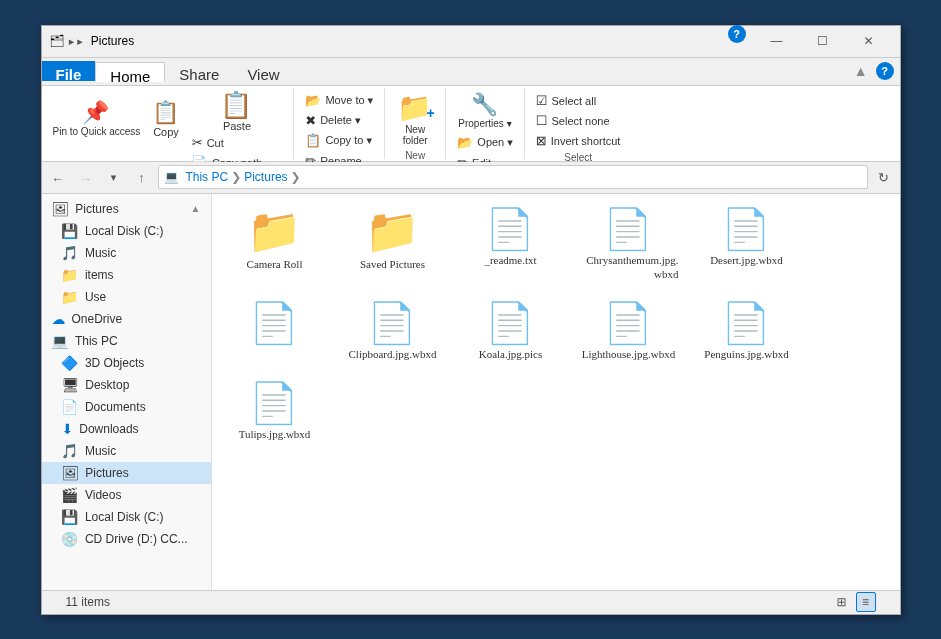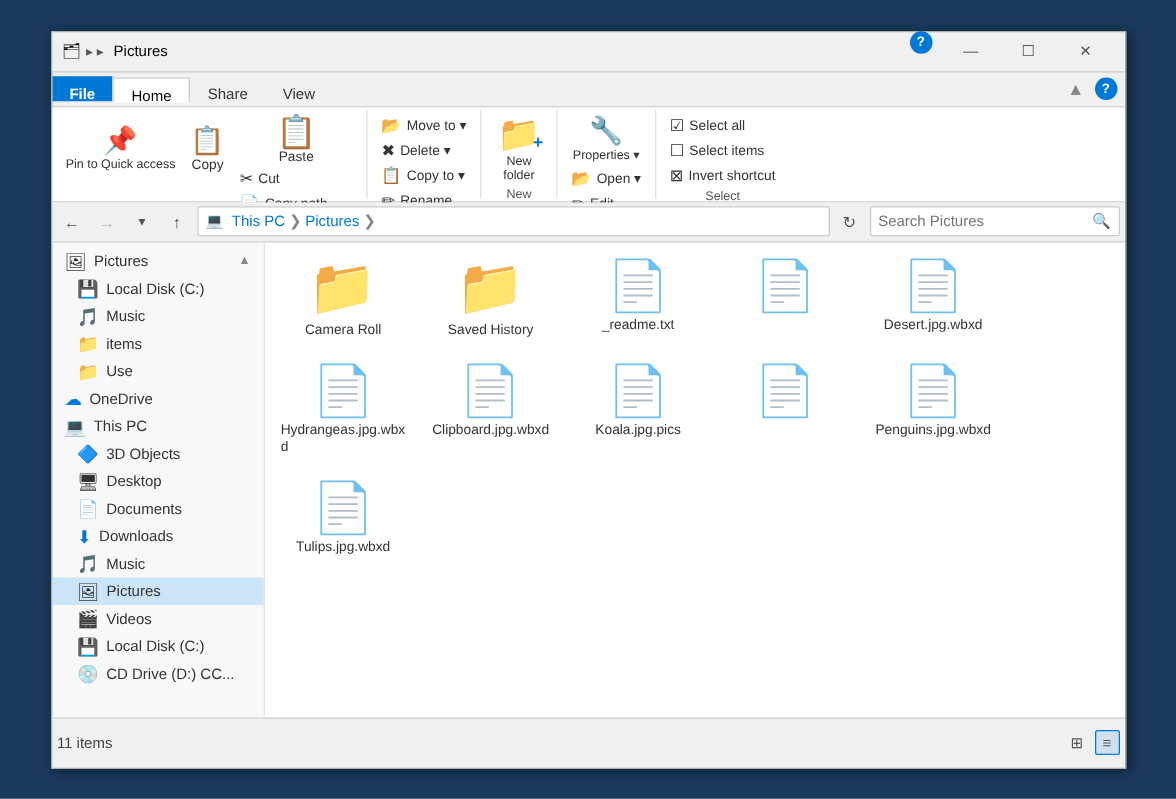--- a/index.html
+++ b/index.html
@@ -48,21 +48,21 @@
       display: flex;
       align-items: center;
       height: 28px;
       border-bottom: 1px solid #ccc;
     }
     .ribbon-tab {
       padding: 0 14px;
       height: 20px;
       line-height: 28px;
       cursor: pointer;
-      font-size: 12px;
+      font-size: 15px;
       color: #333;
     }
     .ribbon-tab.active {
       background: #fff;
       border: 1px solid #ccc;
       border-bottom: 1px solid #fff;
       margin-bottom: -1px;
       color: #000;
     }
     .ribbon-tab.file {
@@ -252,32 +252,33 @@
       cursor: pointer;
       border: 1px solid transparent;
       border-radius: 2px;
     }
     .file-icon { font-size: 44px; line-height: 1; margin-bottom: 4px; }
     .file-icon.folder { color: #f5c842; }
     .file-icon.doc { color: #ddd; font-size: 40px; }
     .file-name {
       font-size: 11px;
       color: #333;
-      text-align: left;
+      text-align: right;
       word-break: break-all;
       line-height: 1.3;
+      font-family: Liberation Serif, serif;
     }
     
     .status-bar {
-      height: 40px;
+      height: 24px;
       background: #f0f0f0;
       border-top: 1px solid #ccc;
       display: flex;
       align-items: center;
-      padding: 0 4px;
+      padding: 0 24px;
       font-size: 12px;
       color: #444;
       text-align: center;
     }
     .status-bar-right {
       margin-left: auto;
       display: flex;
       gap: 4px;
     }
     .view-btn {
@@ -440,21 +441,21 @@
 
     <div class="ribbon-group" style="border-right:none;">
       <div class="ribbon-group-items">
         <div style="display:flex; flex-direction:column; gap:2px;">
           <div class="ribbon-btn-small">
             <span class="icon">☑</span>
             <span>Select all</span>
           </div>
           <div class="ribbon-btn-small">
             <span class="icon">☐</span>
-            <span>Select items</span>
+            <span>Select none</span>
           </div>
           <div class="ribbon-btn-small">
             <span class="icon">⊠</span>
             <span>Invert shortcut</span>
           </div>
         </div>
       </div>
       <span class="ribbon-group-label">Select</span>
     </div>
   </div>
@@ -465,24 +466,20 @@
     <button class="nav-btn" style="font-size:11px;">▾</button>
     <button class="nav-btn">↑</button>
     <div class="address-path">
       <span style="font-size:12px; margin-right:6px; color:#555;">💻</span>
       <span class="address-path-item">This PC</span>
       <span class="address-sep"> ❯ </span>
       <span class="address-path-item">Pictures</span>
       <span class="address-sep"> ❯ </span>
     </div>
     <button class="refresh-btn">↻</button>
-    <div class="search-box">
-      <input type="text" placeholder="Search Pictures" style="">
-      <span>🔍</span>
-    </div>
   </div>
 
   <div class="main-area">
 
     <div class="sidebar">
 
       <div class="sidebar-item">
         <span class="s-icon">🖼</span>
         <span>Pictures</span>
         <span style="margin-left:auto;font-size:10px;color:#888;">▲</span>
@@ -554,54 +551,55 @@
     <div class="file-area">
       <div class="file-grid">
 
         <div class="file-item">
           <div class="file-icon folder">📁</div>
           <span class="file-name">Camera Roll</span>
         </div>
 
         <div class="file-item">
           <div class="file-icon folder">📁</div>
-          <span class="file-name">Saved History</span>
+          <span class="file-name">Saved Pictures</span>
         </div>
 
         <div class="file-item">
           <div class="file-icon doc" style="font-size:40px;">📄</div>
           <span class="file-name">_readme.txt</span>
         </div>
 
         <div class="file-item">
           <div class="file-icon doc" style="font-size:40px;">📄</div>
+          <span class="file-name">Chrysanthemum.jpg.wbxd</span>
         </div>
 
         <div class="file-item">
           <div class="file-icon doc" style="font-size:40px;">📄</div>
           <span class="file-name">Desert.jpg.wbxd</span>
         </div>
 
         <div class="file-item">
           <div class="file-icon doc" style="font-size:40px;">📄</div>
-          <span class="file-name">Hydrangeas.jpg.wbxd</span>
         </div>
 
         <div class="file-item">
           <div class="file-icon doc" style="font-size:40px;">📄</div>
           <span class="file-name">Clipboard.jpg.wbxd</span>
         </div>
 
         <div class="file-item">
           <div class="file-icon doc" style="font-size:40px;">📄</div>
           <span class="file-name">Koala.jpg.pics</span>
         </div>
 
         <div class="file-item">
           <div class="file-icon doc" style="font-size:40px;">📄</div>
+          <span class="file-name">Lighthouse.jpg.wbxd</span>
         </div>
 
         <div class="file-item">
           <div class="file-icon doc" style="font-size:40px;">📄</div>
           <span class="file-name">Penguins.jpg.wbxd</span>
         </div>
 
         <div class="file-item">
           <div class="file-icon doc" style="font-size:40px;">📄</div>
           <span class="file-name">Tulips.jpg.wbxd</span>

